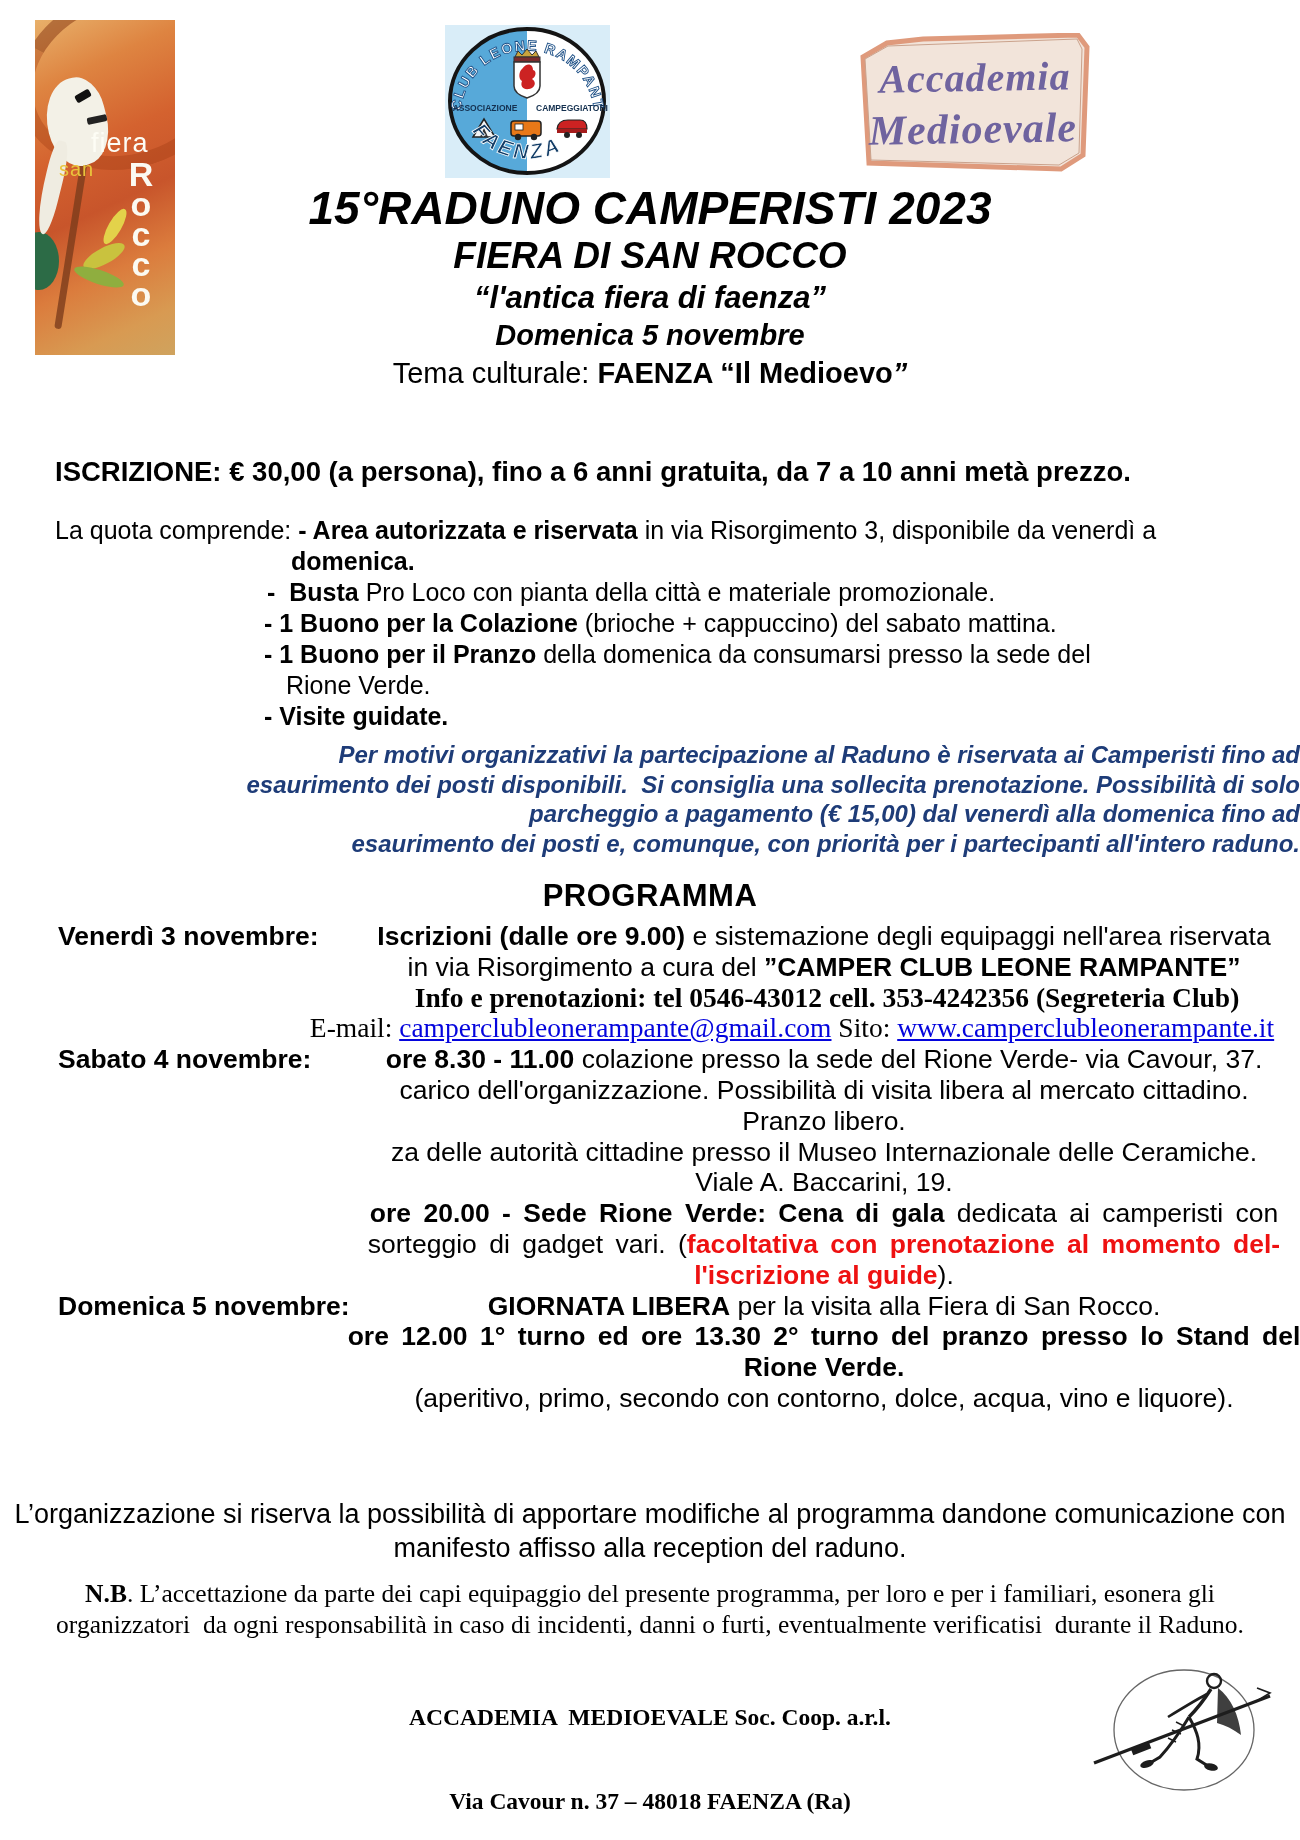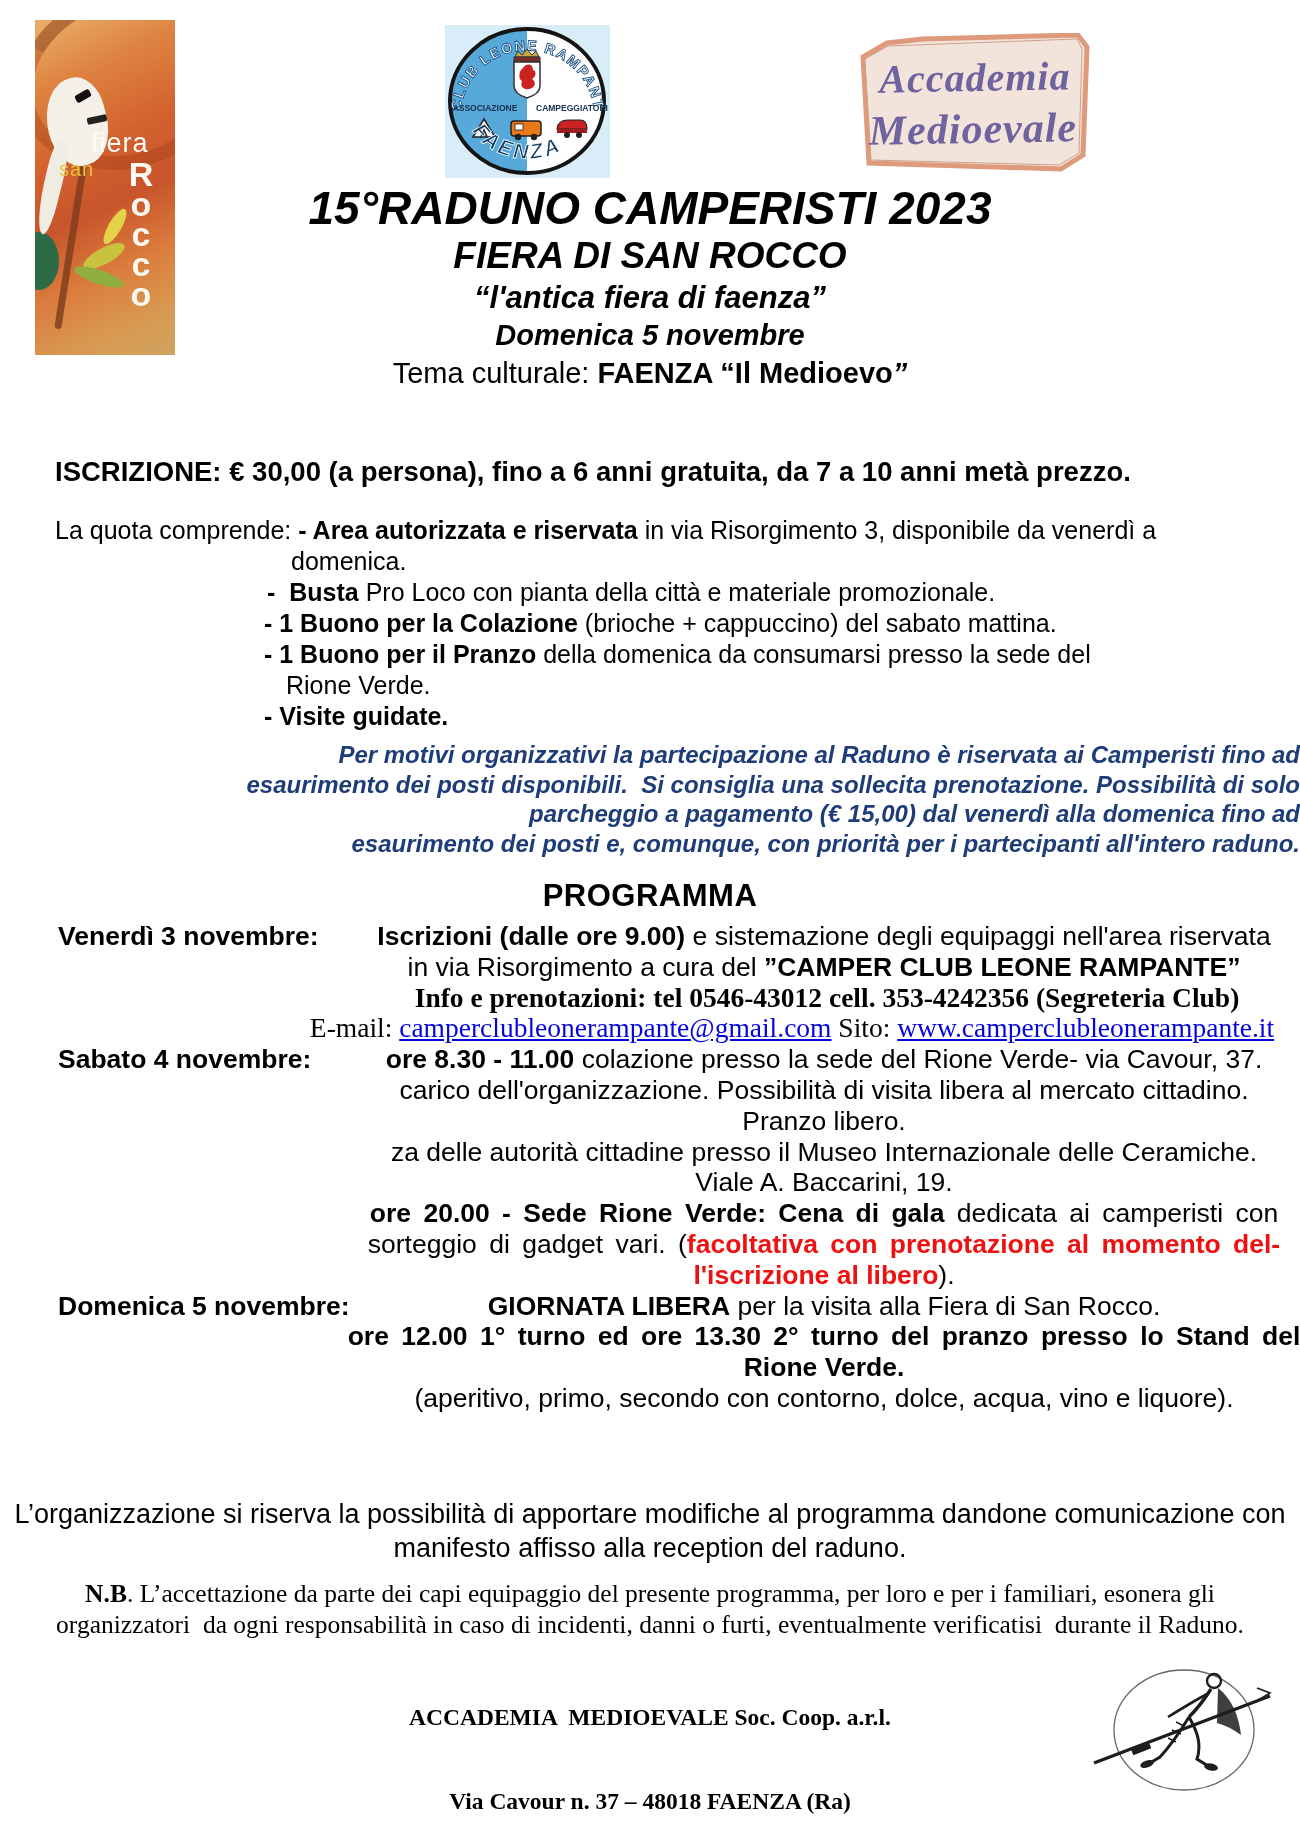--- a/index.html
+++ b/index.html
@@ -43,21 +43,21 @@
   .t1{font-size:46px;font-weight:bold;font-style:italic;line-height:51px;}
   .t2{font-size:37px;font-weight:bold;font-style:italic;line-height:44px;}
   .t3{font-size:31px;font-weight:bold;font-style:italic;line-height:40px;}
   .t4{font-size:29px;font-weight:bold;font-style:italic;line-height:35px;}
   .t5{font-size:29px;line-height:41px;}
 
   
   .iscrizione{position:absolute;left:55px;top:456px;font-size:27.5px;font-weight:bold;white-space:pre-wrap;}
   .quota{position:absolute;left:55px;top:515px;width:1240px;font-size:25px;line-height:31px;}
   .quota .ln{white-space:pre-wrap;}
-  .q2{padding-left:236px;}.q3{padding-left:212px;}.q4{padding-left:209px;}
+  .q2{padding-left:236px;font-weight:bold;}.q3{padding-left:212px;}.q4{padding-left:209px;}
   .q5{padding-left:209px;}.q6{padding-left:231px;}.q7{padding-left:209px;}
 
   .notice{position:absolute;left:0;top:740px;width:100%;text-align:right;color:#1e3c78;
           font-weight:bold;font-style:italic;font-size:24px;line-height:29.5px;}
   .notice .ln{white-space:pre-wrap;}
 
   .programma{position:absolute;left:0;top:878px;width:100%;text-align:center;
           font-size:31px;font-weight:bold;letter-spacing:.5px;}
 
   .program{position:absolute;left:58px;top:921px;width:1245px;font-size:26.5px;line-height:30.8px;text-align:center;}
@@ -203,21 +203,21 @@
 
     <div class="prog-row">
       <span class="prog-label">Sabato 4 novembre:</span>
       <div class="ln"><span class="b">ore 8.30 - 11.00</span><span> colazione presso la sede del Rione Verde- via Cavour, 37.</span></div>
       <div class="ln"><span>carico dell'organizzazione. Possibilità di visita libera al mercato cittadino.</span></div>
       <div class="ln"><span>Pranzo libero.</span></div>
       <div class="ln"><span>za delle autorità cittadine presso il Museo Internazionale delle Ceramiche.</span></div>
       <div class="ln"><span>Viale A. Baccarini, 19.</span></div>
       <div class="ln just"><span class="b">ore 20.00 - Sede Rione Verde: Cena di gala</span><span> dedicata ai camperisti con</span></div>
       <div class="ln just"><span>sorteggio di gadget vari. (</span><span class="red">facoltativa con prenotazione al momento del-</span></div>
-      <div class="ln"><span class="red">l'iscrizione al libero</span><span>).</span></div>
+      <div class="ln"><span class="red">l'iscrizione al guide</span><span>).</span></div>
     </div>
 
     <div class="prog-row">
       <span class="prog-label">Domenica 5 novembre:</span>
       <div class="ln"><span class="b">GIORNATA LIBERA</span><span> per la visita alla Fiera di San Rocco.</span></div>
       <div class="ln just"><span class="b">ore 12.00 1° turno ed ore 13.30 2° turno del pranzo presso lo Stand del</span></div>
       <div class="ln"><span class="b">Rione Verde.</span></div>
       <div class="ln"><span>(aperitivo, primo, secondo con contorno, dolce, acqua, vino e liquore).</span></div>
     </div>
 

